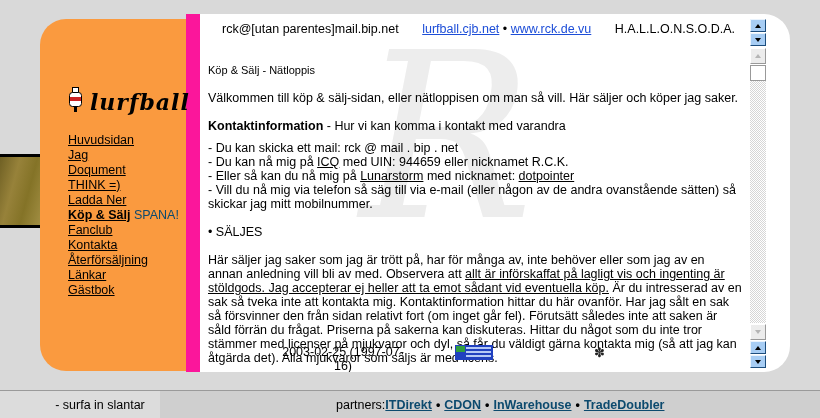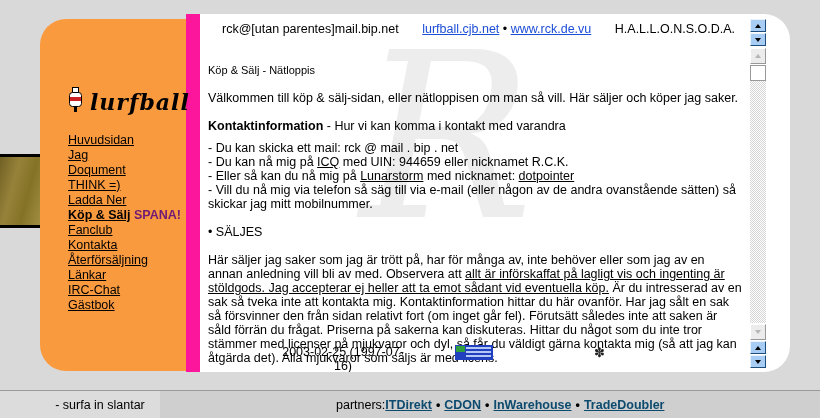--- a/index.html
+++ b/index.html
@@ -16,21 +16,21 @@
 
   
   .sidebar { position:absolute; left:40px; top:19px; width:146px; height:352px;
     background:#fa9a3f; border-radius:26px 0 0 26px; padding:68px 0 0 28px; }
   .logo-row { position:absolute; top:68px; left:28px; display:flex; align-items:center; gap:7px; }
   .logo-text { font-family:"DejaVu Serif",serif; font-style:italic; font-weight:bold; font-size:22px; letter-spacing:1px; }
   .nav { position:absolute; top:114px; left:28px; }
   .nav-row { height:15px; line-height:15px; white-space:nowrap; }
   .nav-link { color:#000; text-decoration:underline; cursor:pointer; }
   .nav-link.active { font-weight:bold; }
-  .spana { color:#701a75; font-weight:bold;margin-top:16px; }
+  .spana { color:#0c4a6e; font-weight:normal;margin-top:16px; }
 
   
   .card { position:absolute; left:200px; top:14px; width:590px; height:358px;
     background:#fff; border-radius:0 26px 26px 0; overflow:hidden; }
   .watermark { position:absolute; left:160px; top:-10px; font-family:"DejaVu Serif",serif;
     font-style:italic; font-size:230px; color:#ededed; z-index:0; user-select:none; }
   .card-header { position:relative; z-index:1; height:34px; padding:8px 55px 0 22px;
     display:flex; justify-content:space-between; align-items:flex-start; white-space:nowrap; }
   .hlink { color:#1d4ed8; text-decoration:underline; cursor:pointer; }
   .card-body { position:relative; z-index:1; padding:0 48px 0 8px; line-height:14px; }
@@ -97,21 +97,20 @@
         <div class="nav-row"><a class="nav-link">Huvudsidan</a></div>
         <div class="nav-row"><a class="nav-link">Jag</a></div>
         <div class="nav-row"><a class="nav-link">Doqument</a></div>
         <div class="nav-row"><a class="nav-link">THINK =)</a></div>
         <div class="nav-row"><a class="nav-link">Ladda Ner</a></div>
         <div class="nav-row"><a class="nav-link active">Köp &amp; Sälj</a><span class="spana"> SPANA!</span></div>
         <div class="nav-row"><a class="nav-link">Fanclub</a></div>
         <div class="nav-row"><a class="nav-link">Kontakta</a></div>
         <div class="nav-row"><a class="nav-link">Återförsäljning</a></div>
         <div class="nav-row"><a class="nav-link">Länkar</a></div>
-        <div class="nav-row"><a class="nav-link">IRC-Chat</a></div>
         <div class="nav-row"><a class="nav-link">Gästbok</a></div>
       </nav>
   </aside>
 
   <main class="card">
     <div class="watermark">R</div>
 
     <div class="card-header">
       <span>rck@[utan parentes]mail.bip.net</span>
       <span>

